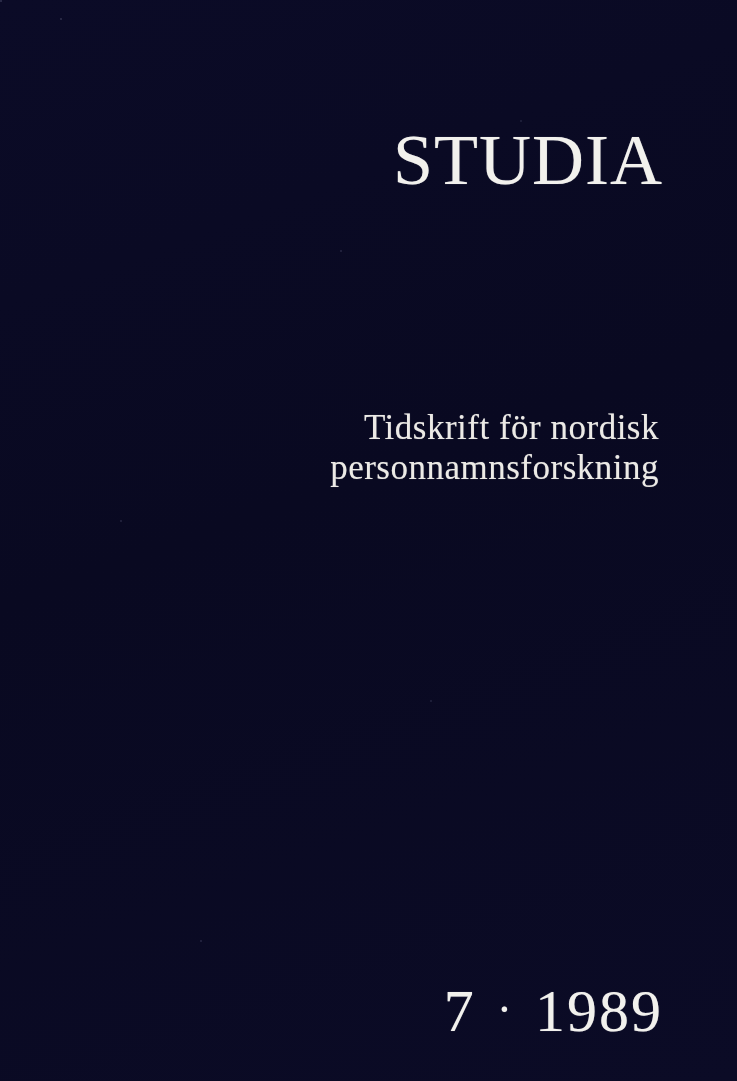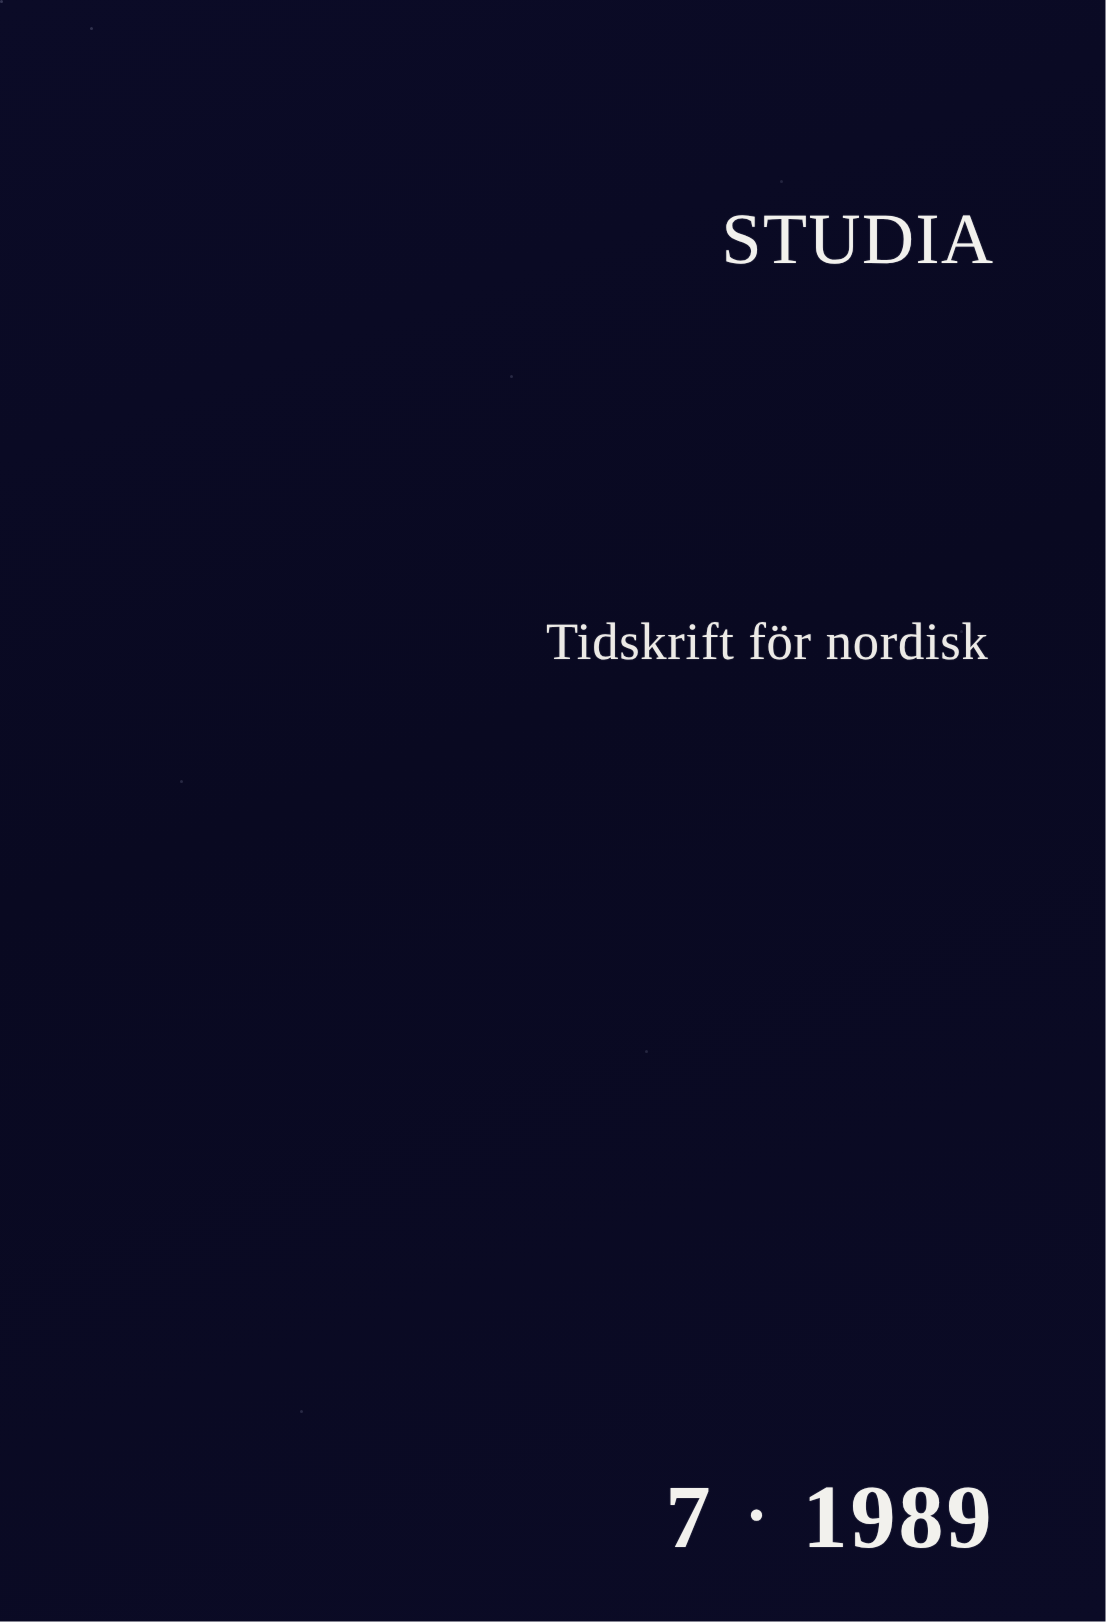--- a/index.html
+++ b/index.html
@@ -33,21 +33,21 @@
       200px 940px 0 rgba(180,185,215,0.18),
       640px 420px 0 rgba(180,185,215,0.15),
       520px 120px 0 rgba(180,185,215,0.15);
   }
   .title {
     position: absolute;
     top: 123px;
     right: 74px;
     margin: 0;
     text-align: left;
-    font-size: 48px;
+    font-size: 72px;
     font-weight: normal;
     line-height: 74px;
     letter-spacing: 1px;
     color: #f2f1ed;
     text-shadow: 0 0 1px rgba(240,240,245,0.45);
     white-space: nowrap;
   }
   .title .line {
     display: block;
   }
@@ -69,21 +69,21 @@
     display: block;
     margin-left: 20px;
   }
   .issue {
     position: absolute;
     top: 976px;
     right: 74px;
     margin: 0;
     text-align: right;
     font-size: 60px;
-    font-weight: bold;
+    font-weight: normal;
     line-height: 70px;
     letter-spacing: 2px;
     color: #f2f1ed;
     text-shadow: 0 0 1px rgba(240,240,245,0.45);
     white-space: nowrap;
   }
   .issue .sep {
     display: inline-block;
     margin: 0 21px;
     transform: translateY(-6px);
@@ -96,19 +96,20 @@
 <div class="cover">
 
   <div class="speckles"></div>
 
   <h1 class="title">
     <span class="line">STUDIA</span>
   </h1>
 
   <p class="subtitle">
     <span class="line">Tidskrift för nordisk</span>
+    <span class="line">personnamnsforskning</span>
   </p>
 
   <div class="issue">
     <span>7</span><span class="sep">·</span><span>1989</span>
   </div>
 
 </div>
 
 </body></html>

